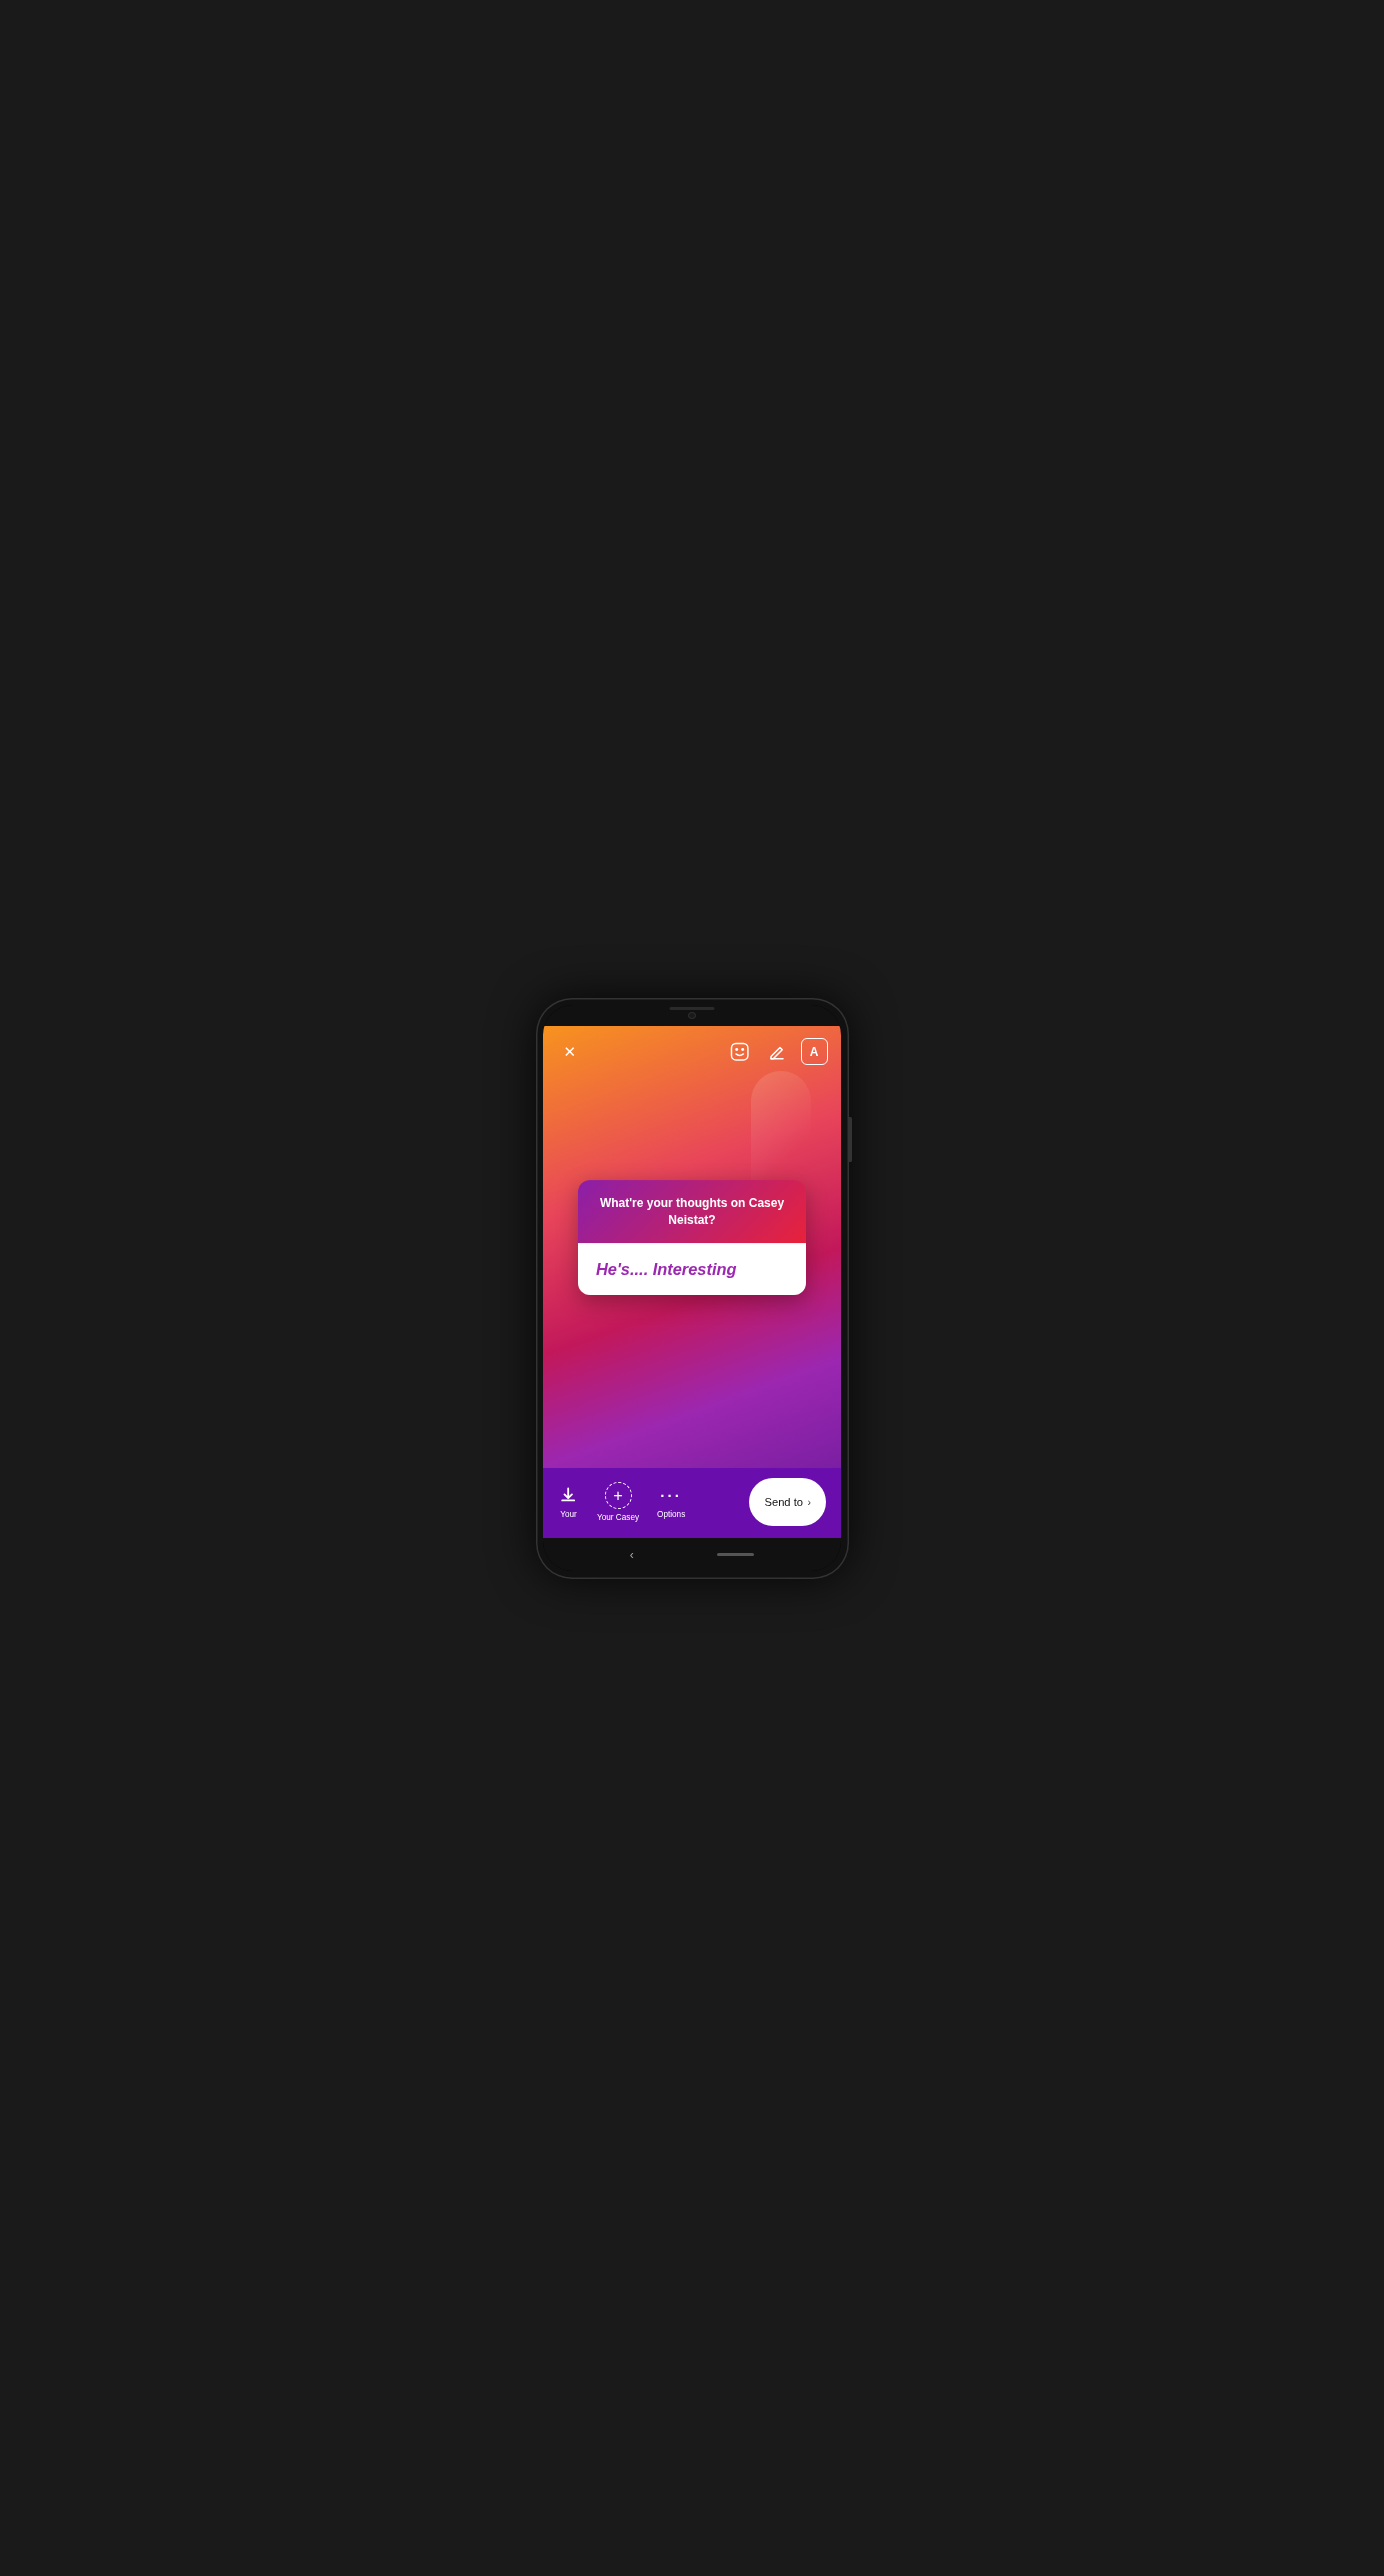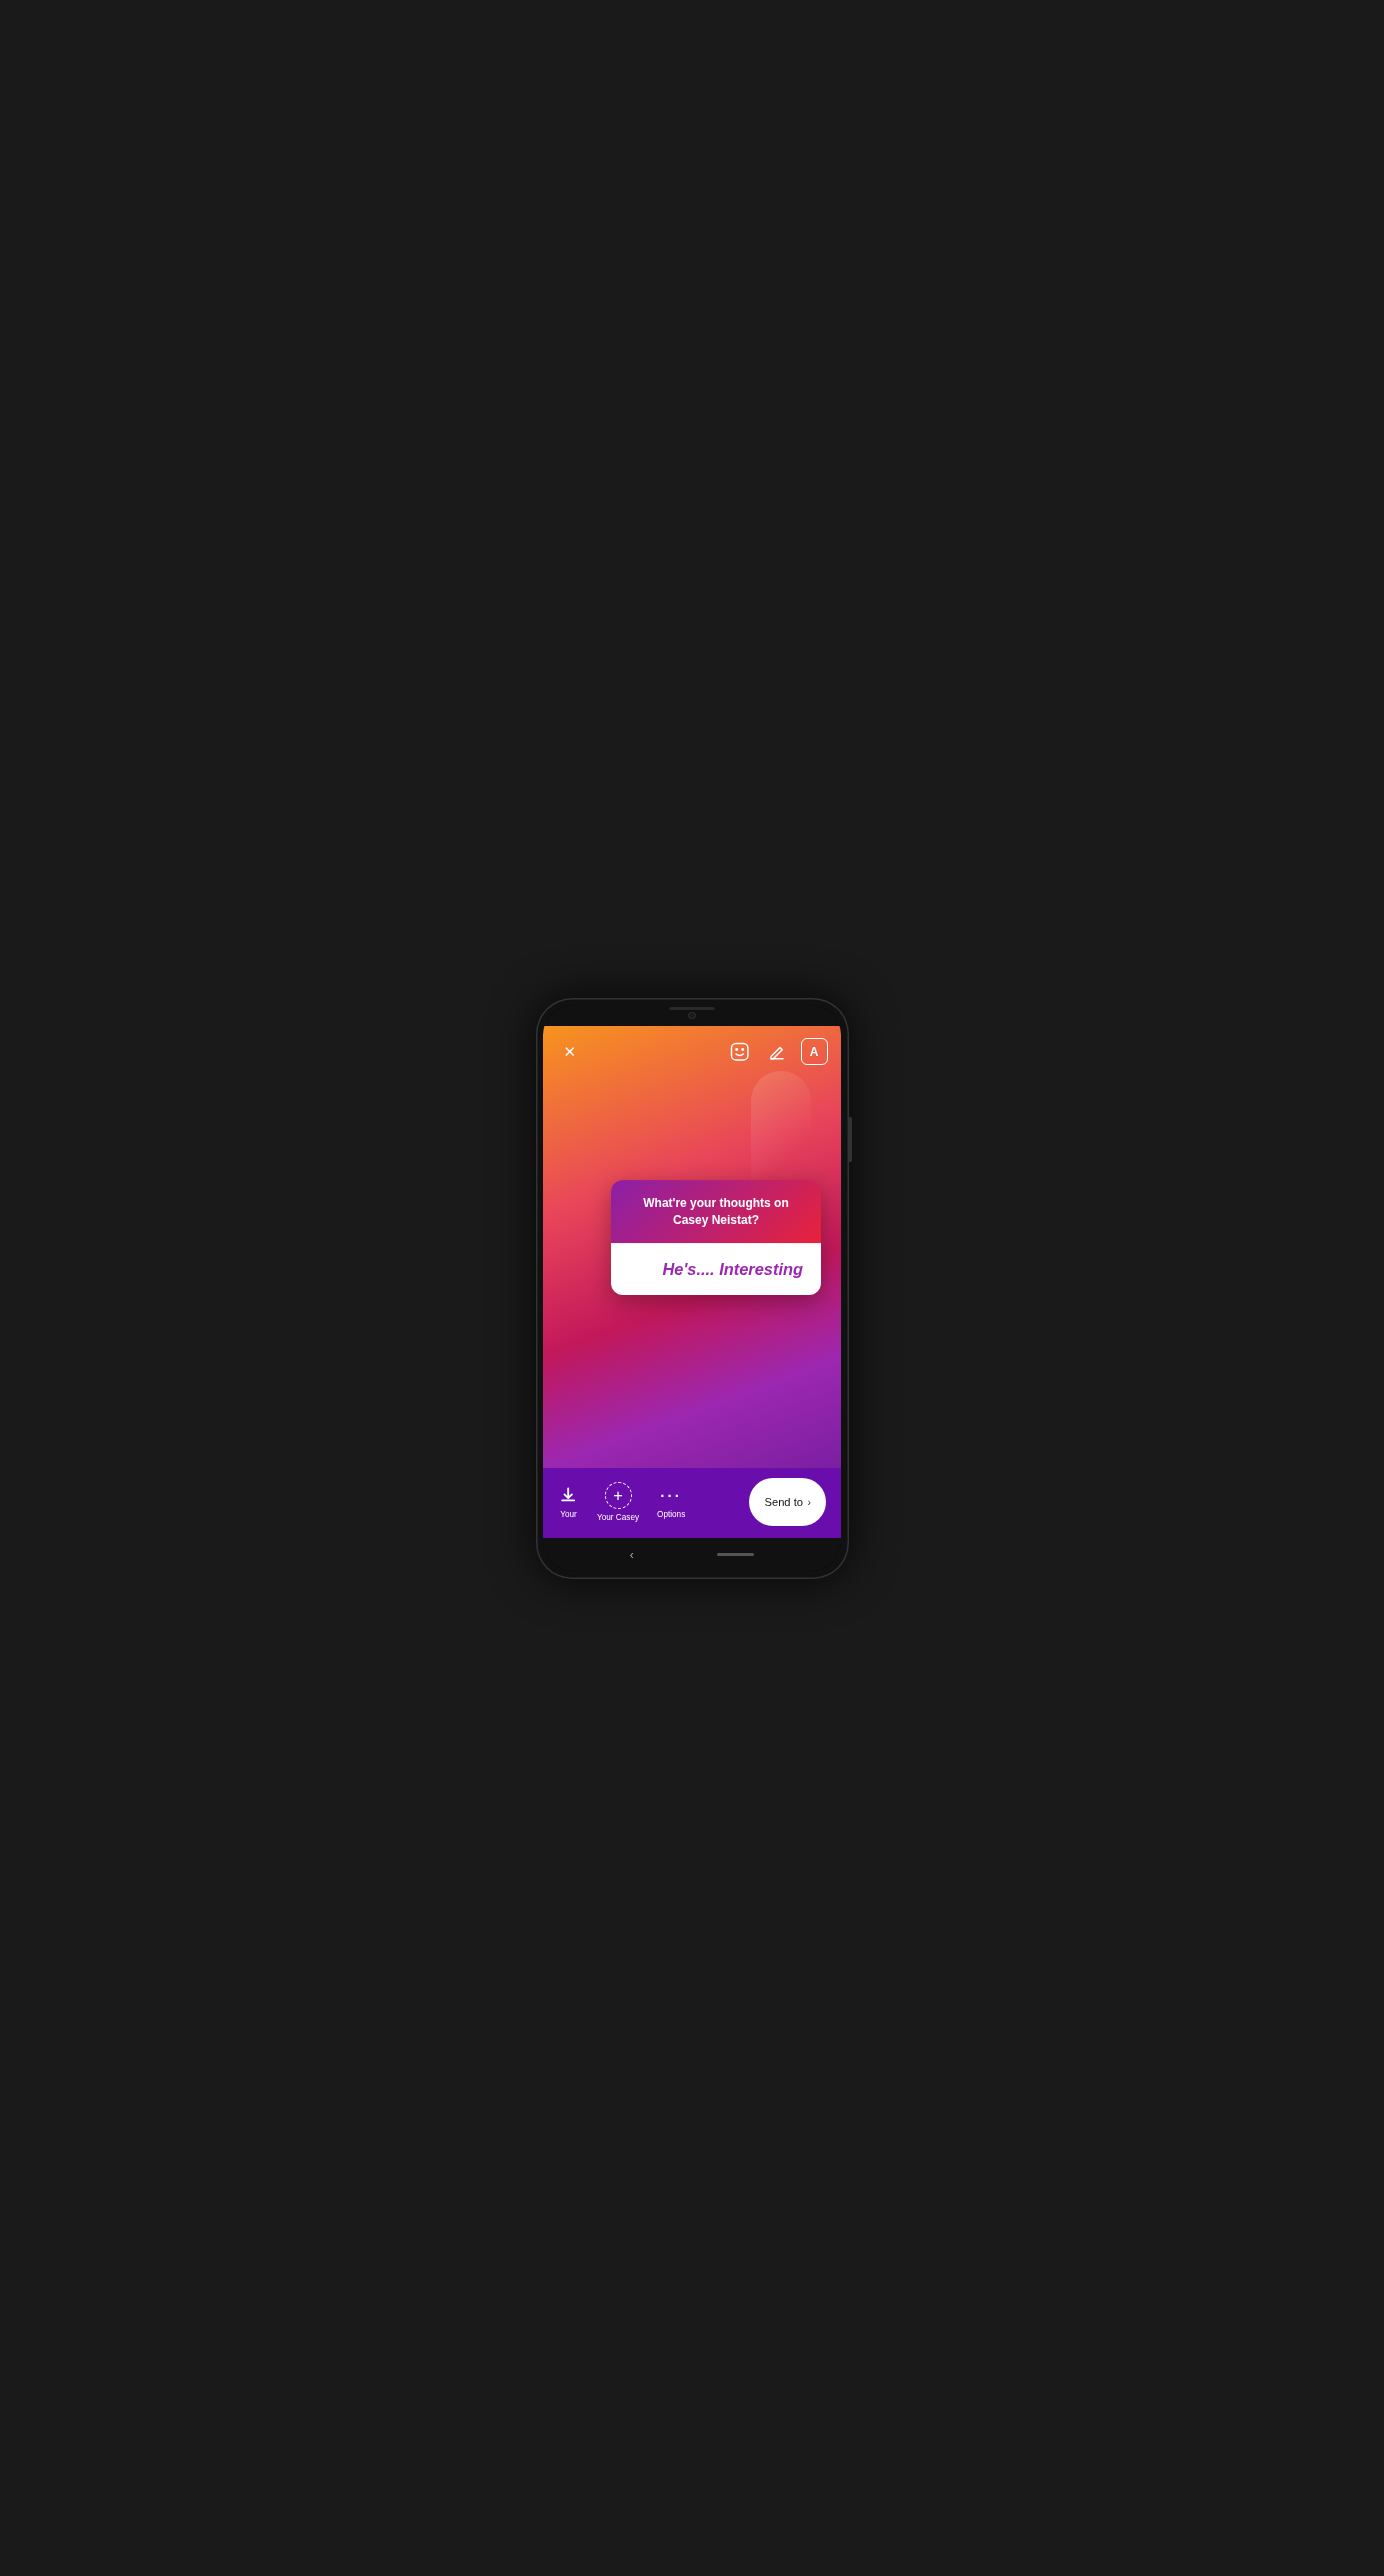--- a/index.html
+++ b/index.html
@@ -88,44 +88,43 @@
       border: 1.5px solid white;
       border-radius: 6px;
     }
 
     
     .question-card {
       position: absolute;
       top: 50%;
       left: 50%;
       transform: translate(-50%, -58%);
-      width: 210px;
+      width: 228px;
       border-radius: 12px;
       overflow: hidden;
       box-shadow: 0 6px 22.4px rgba(0,0,0,0.3);
-      margin-left: 24px;
     }
 
     .question-header {
       background: linear-gradient(135deg, #8b1fa9 0%, #e8223a 100%);
       padding: 15px 18px;
       text-align: center;
     }
 
     .question-text {
       color: white;
       font-size: 12px;
       font-weight: 600;
       line-height: 1.4;
     }
 
     .answer-area {
       background: white;
       padding: 16.4px 18px;
-      text-align: right;
+      text-align: left;
     }
 
     .answer-text {
       color: #9c27b0;
       font-size: 16.4px;
       font-weight: 700;
       font-style: italic;
     }
 
     

